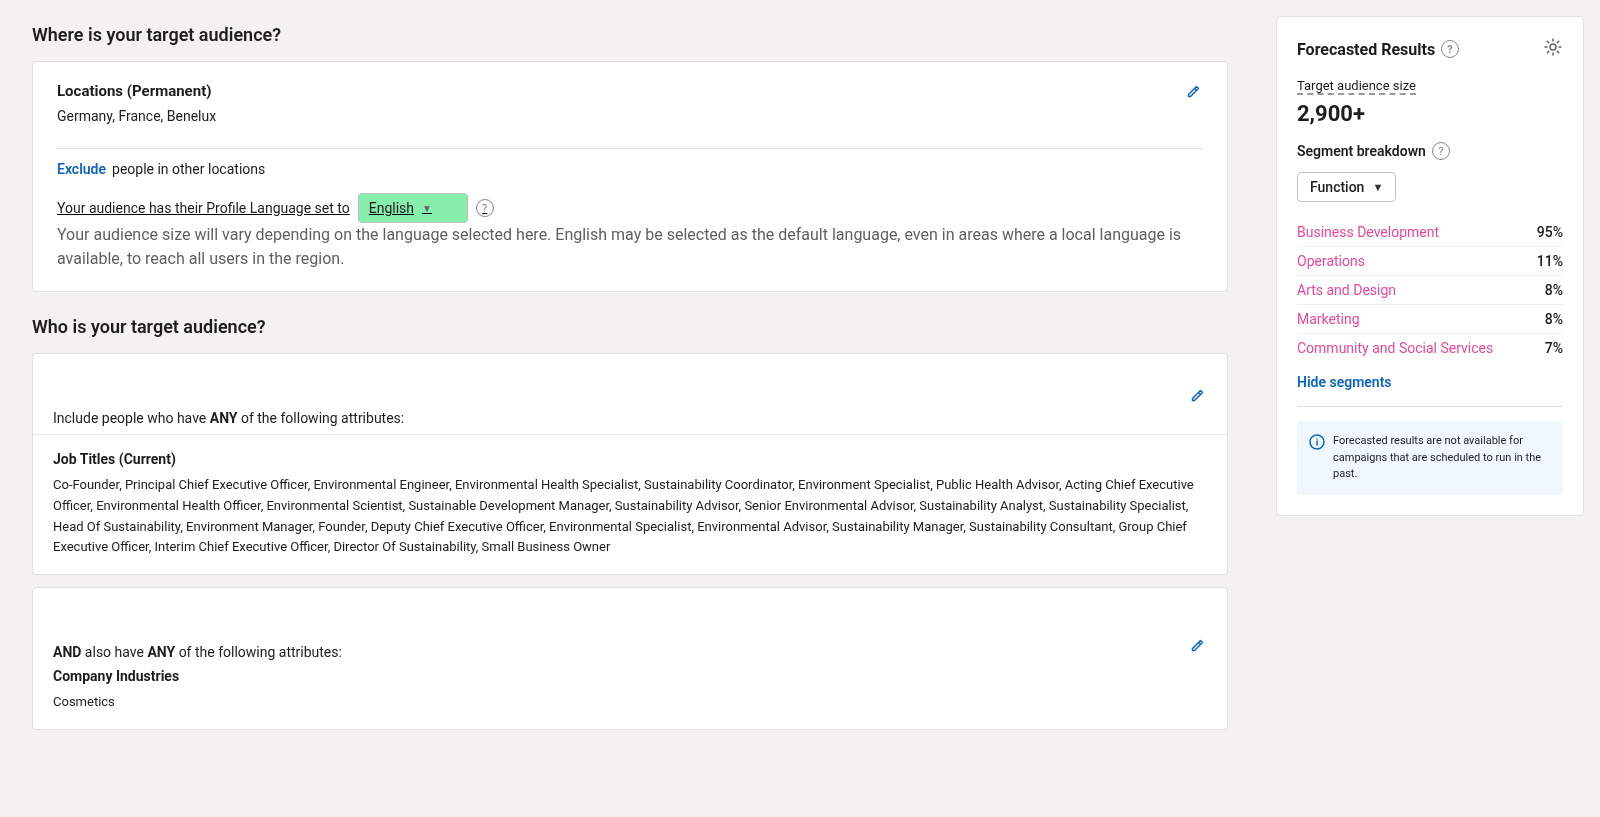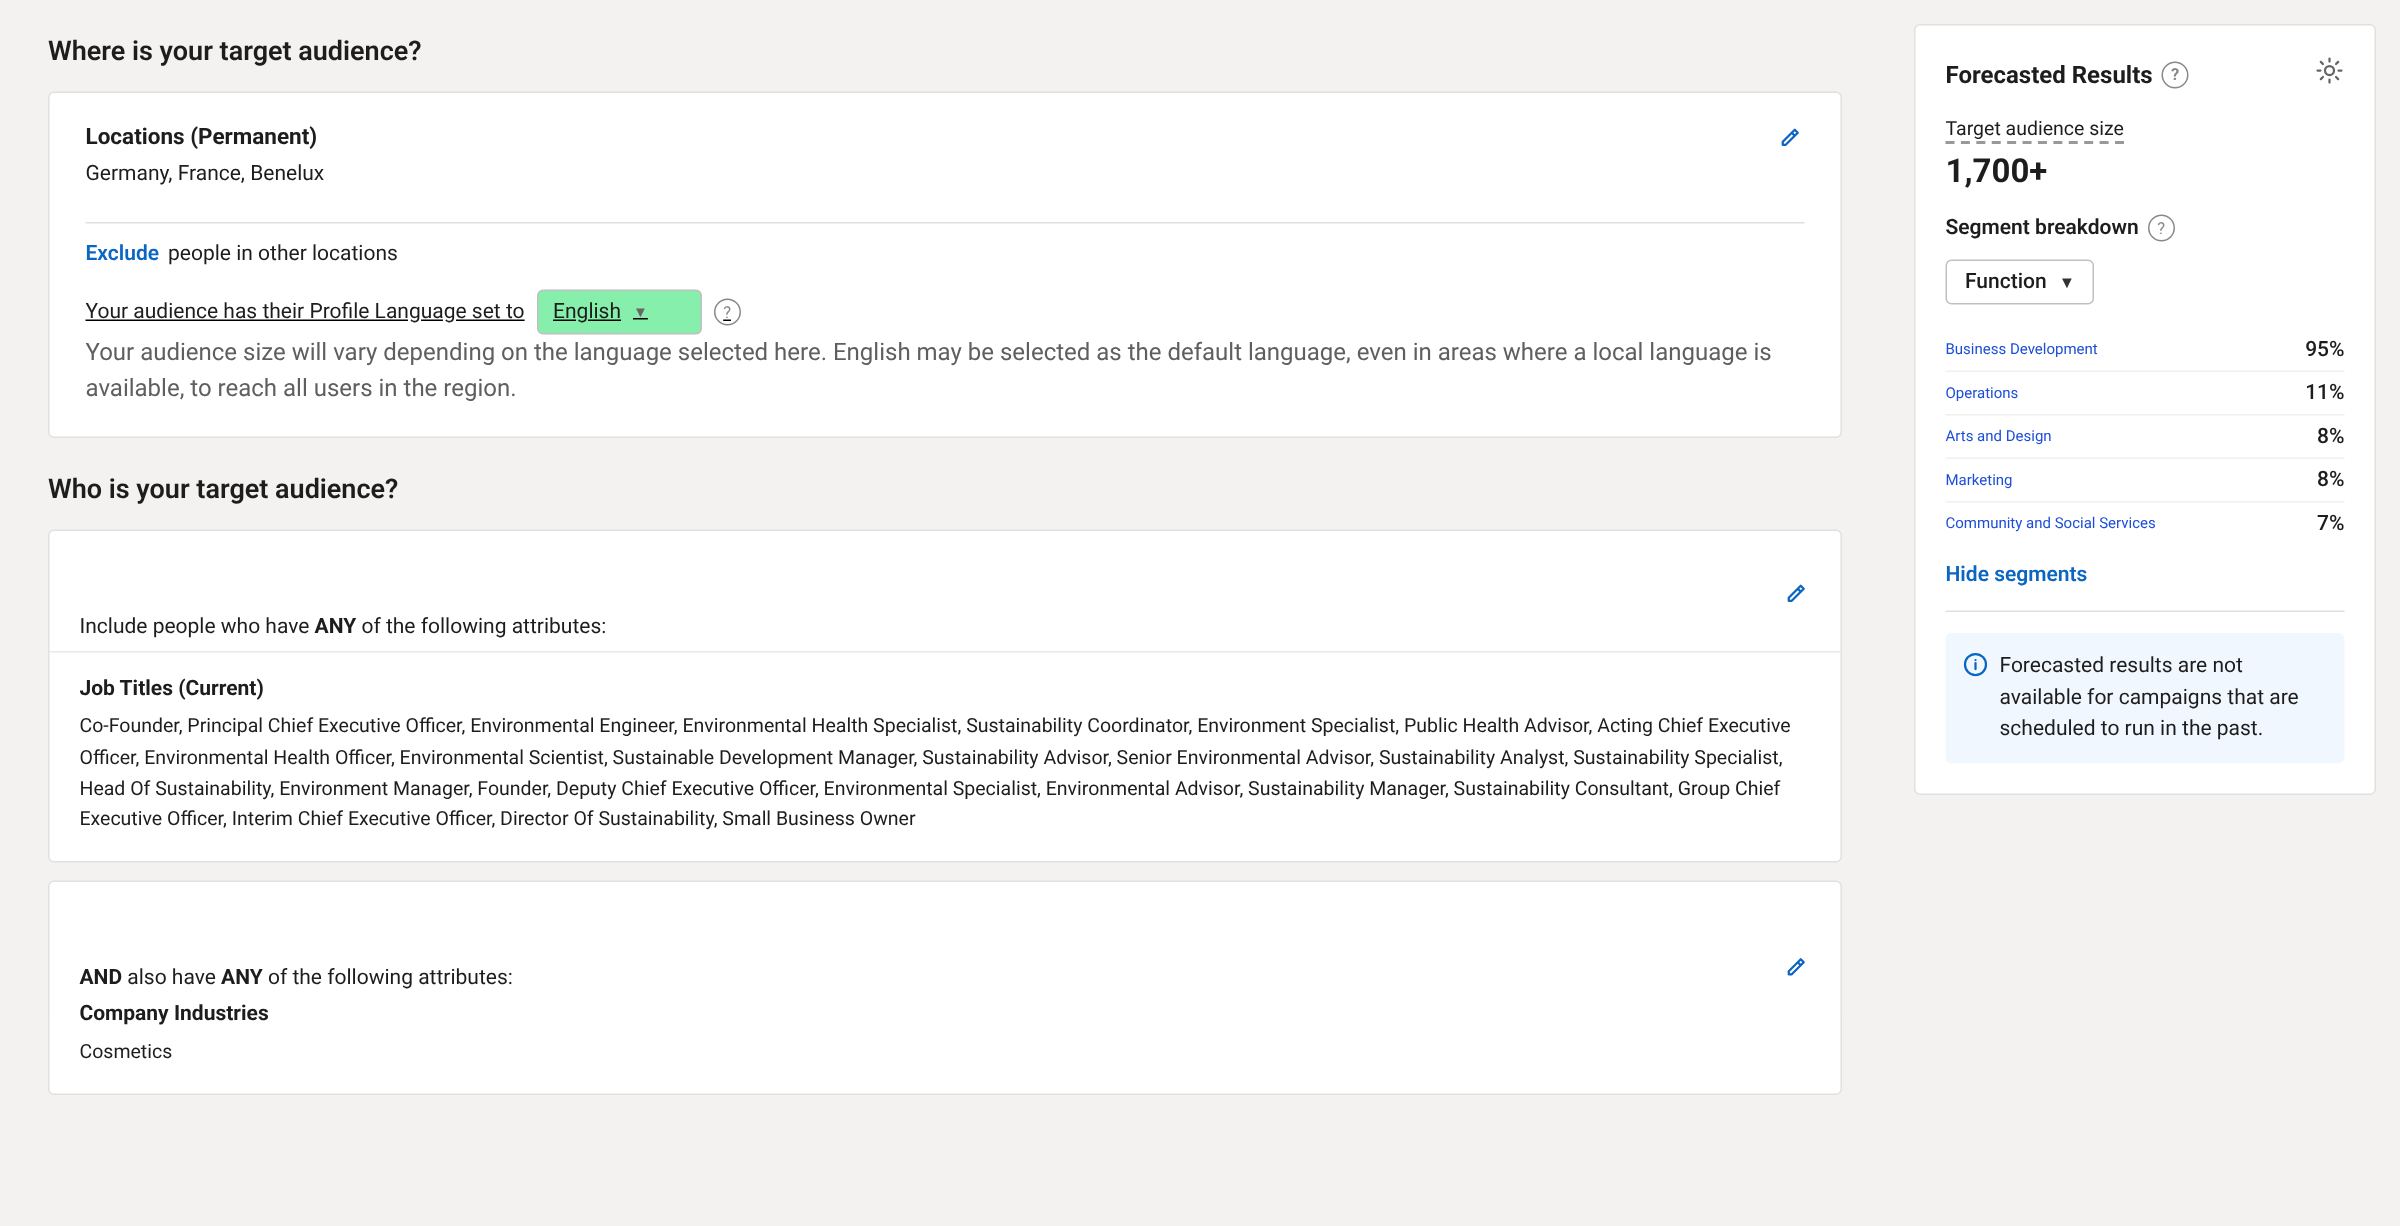--- a/index.html
+++ b/index.html
@@ -291,22 +291,22 @@
       align-items: center;
       padding: 6px 0;
       border-bottom: 1px solid #f0f0f0;
     }
 
     .segment-row:last-of-type {
       border-bottom: none;
     }
 
     .segment-name {
-      font-size: 10px;
-      color: #1d4ed8;
+      font-size: 14px;
+      color: #ec4899;
     }
 
     .segment-pct {
       font-size: 14px;
       color: #1d1d1d;
       font-weight: 500;
     }
 
     .hide-segments-link {
       color: #0a66c2;
@@ -335,21 +335,21 @@
     }
 
     .warning-icon {
       color: #0a66c2;
       font-size: 16px;
       margin-top: 1px;
       flex-shrink: 0;
     }
 
     .warning-text {
-      font-size: 14px;
+      font-size: 11px;
       color: #1d1d1d;
       line-height: 1.5;
     }
   </style>
 </head>
 <body>
 
 <div class="page-layout">
 
   <div class="main-content">
@@ -441,21 +441,21 @@
         </div>
         <span class="gear-icon">
           <svg width="20" height="20" viewBox="0 0 20 20" fill="none" xmlns="http://www.w3.org/2000/svg">
             <path d="M10 13a3 3 0 100-6 3 3 0 000 6z" stroke="#666" stroke-width="1.5"></path>
             <path d="M10 2v2M10 16v2M2 10h2M16 10h2M4.22 4.22l1.42 1.42M14.36 14.36l1.42 1.42M4.22 15.78l1.42-1.42M14.36 5.64l1.42-1.42" stroke="#666" stroke-width="1.5" stroke-linecap="round"></path>
           </svg>
         </span>
       </div>
 
       <div class="audience-size-label">Target audience size</div>
-      <div class="audience-size-value">1,700+</div>
+      <div class="audience-size-value">2,900+</div>
 
       <div class="segment-breakdown-header">
         <span class="segment-breakdown-label">Segment breakdown</span>
         <span class="info-icon">?</span>
       </div>
 
       <div class="function-dropdown">
         <span class="function-dropdown-text">Function</span>
         <span style="font-size:11px;color:#333;">▼</span>
       </div>

